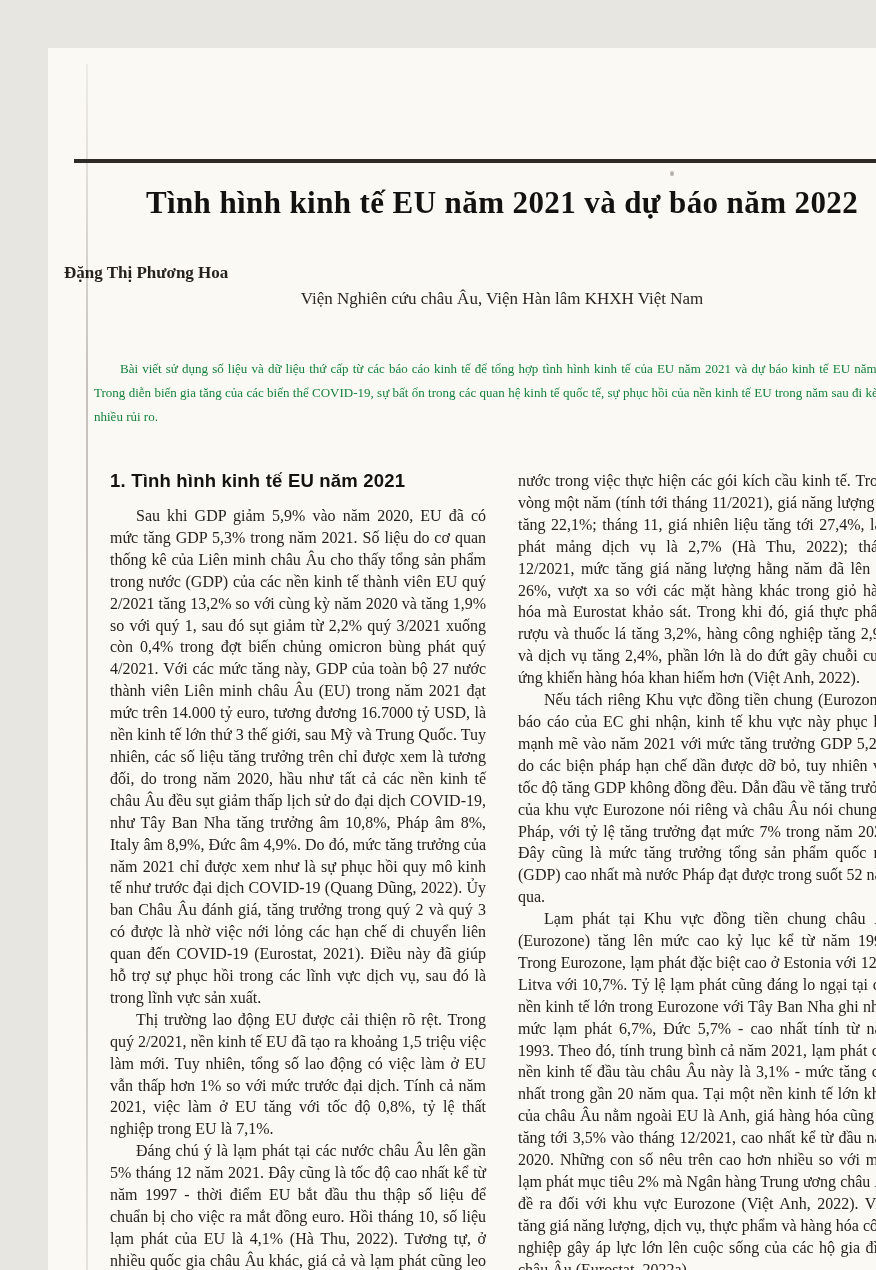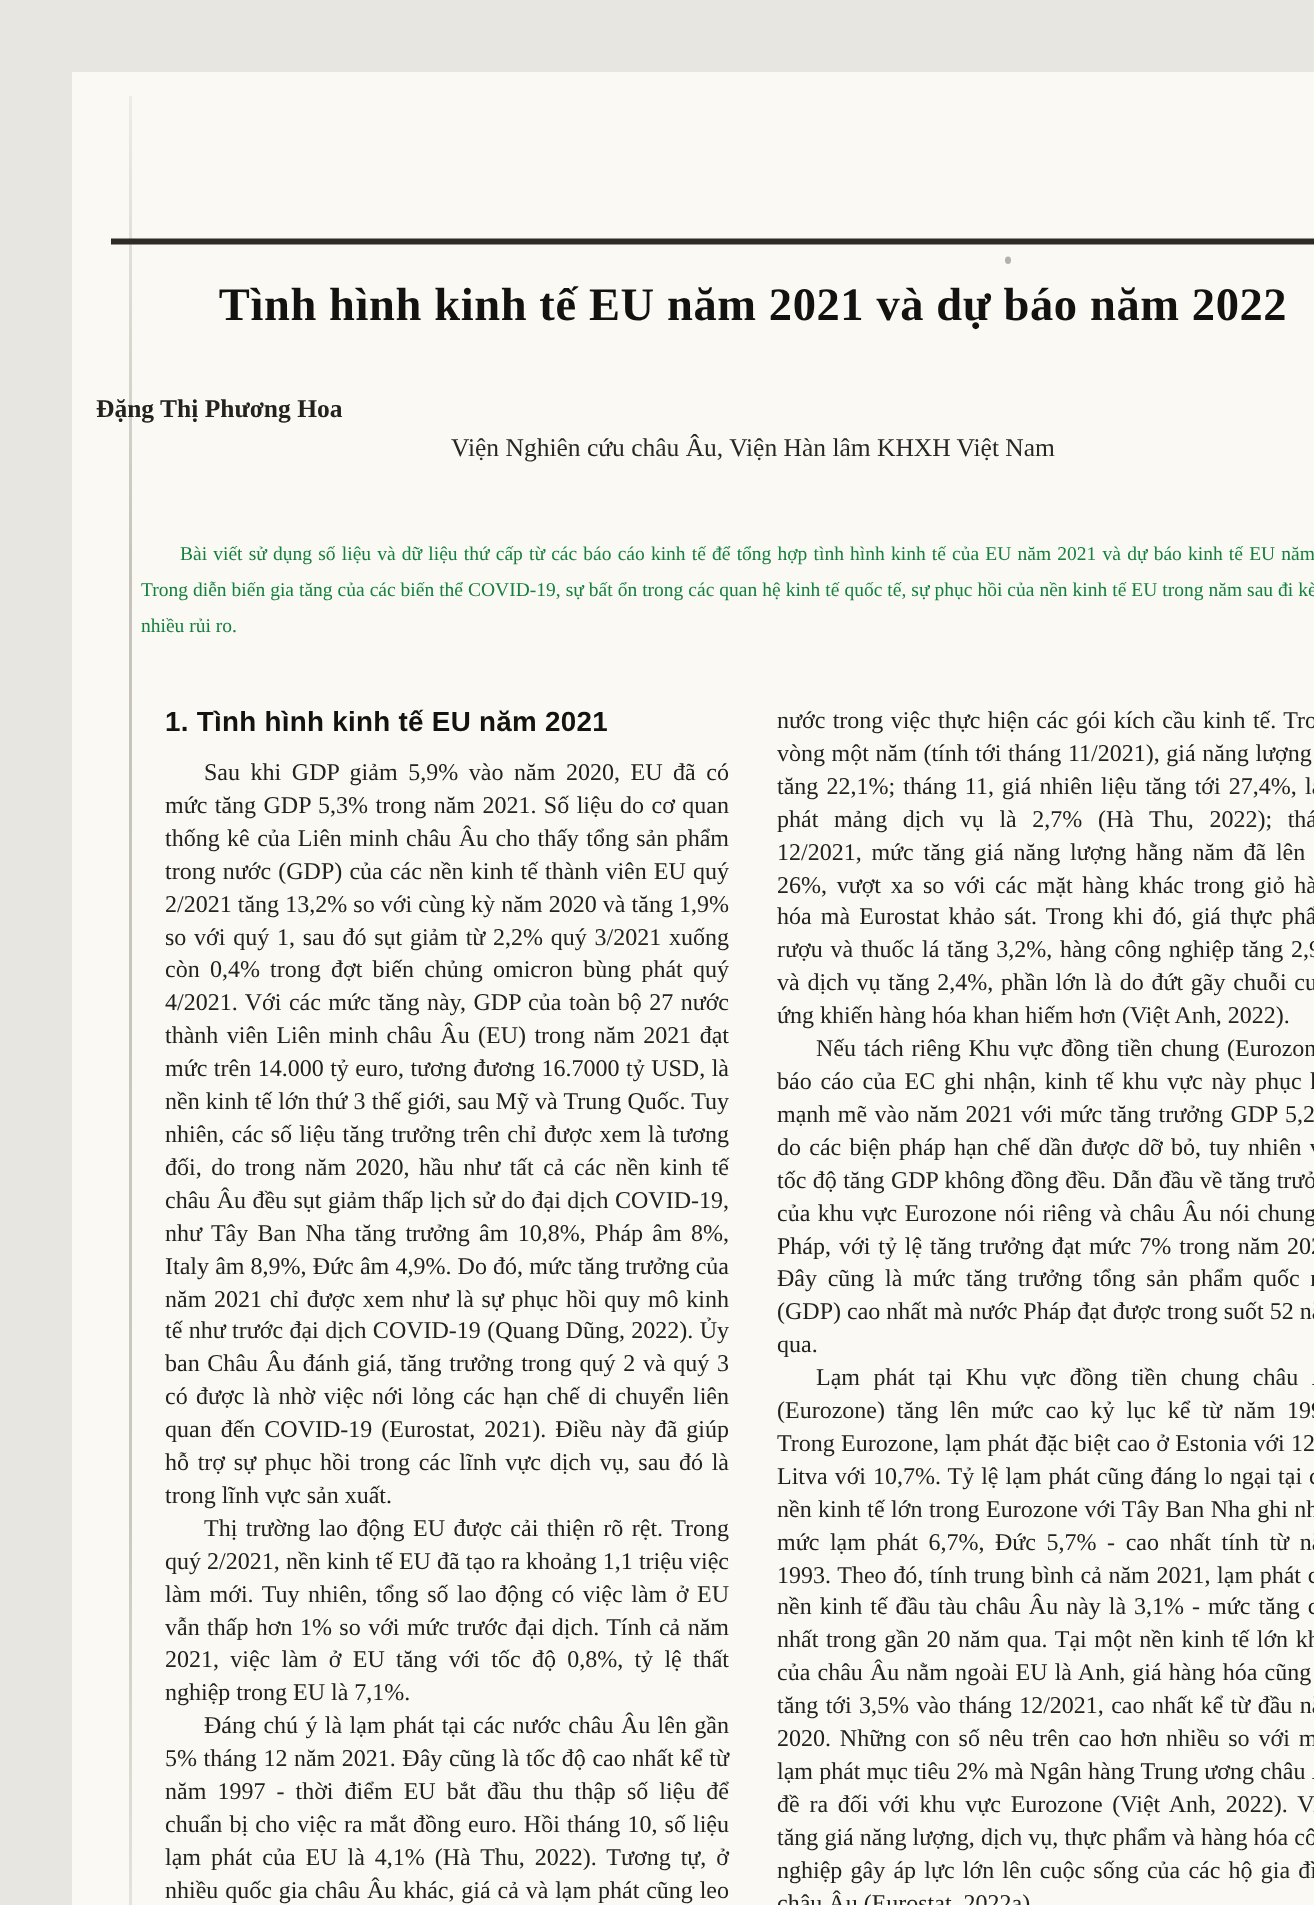--- a/index.html
+++ b/index.html
@@ -106,21 +106,21 @@
   <div class="author">Đặng Thị Phương Hoa</div>
 
   <div class="affiliation">Viện Nghiên cứu châu Âu, Viện Hàn lâm KHXH Việt Nam</div>
 
   <p class="abstract">Bài viết sử dụng số liệu và dữ liệu thứ cấp từ các báo cáo kinh tế để tổng hợp tình hình kinh tế của EU năm 2021 và dự báo kinh tế EU năm 2022. Trong diễn biến gia tăng của các biến thể COVID-19, sự bất ổn trong các quan hệ kinh tế quốc tế, sự phục hồi của nền kinh tế EU trong năm sau đi kèm khá nhiều rủi ro.</p>
 
   <div class="columns">
     <div class="col">
       <h2 class="section-heading">1. Tình hình kinh tế EU năm 2021</h2>
       <p>Sau khi GDP giảm 5,9% vào năm 2020, EU đã có mức tăng GDP 5,3% trong năm 2021. Số liệu do cơ quan thống kê của Liên minh châu Âu cho thấy tổng sản phẩm trong nước (GDP) của các nền kinh tế thành viên EU quý 2/2021 tăng 13,2% so với cùng kỳ năm 2020 và tăng 1,9% so với quý 1, sau đó sụt giảm từ 2,2% quý 3/2021 xuống còn 0,4% trong đợt biến chủng omicron bùng phát quý 4/2021. Với các mức tăng này, GDP của toàn bộ 27 nước thành viên Liên minh châu Âu (EU) trong năm 2021 đạt mức trên 14.000 tỷ euro, tương đương 16.7000 tỷ USD, là nền kinh tế lớn thứ 3 thế giới, sau Mỹ và Trung Quốc. Tuy nhiên, các số liệu tăng trưởng trên chỉ được xem là tương đối, do trong năm 2020, hầu như tất cả các nền kinh tế châu Âu đều sụt giảm thấp lịch sử do đại dịch COVID-19, như Tây Ban Nha tăng trưởng âm 10,8%, Pháp âm 8%, Italy âm 8,9%, Đức âm 4,9%. Do đó, mức tăng trưởng của năm 2021 chỉ được xem như là sự phục hồi quy mô kinh tế như trước đại dịch COVID-19 (Quang Dũng, 2022). Ủy ban Châu Âu đánh giá, tăng trưởng trong quý 2 và quý 3 có được là nhờ việc nới lỏng các hạn chế di chuyển liên quan đến COVID-19 (Eurostat, 2021). Điều này đã giúp hỗ trợ sự phục hồi trong các lĩnh vực dịch vụ, sau đó là trong lĩnh vực sản xuất.</p>
-      <p>Thị trường lao động EU được cải thiện rõ rệt. Trong quý 2/2021, nền kinh tế EU đã tạo ra khoảng 1,1 triệu việc làm mới. Tuy nhiên, tổng số lao động có việc làm ở EU vẫn thấp hơn 1% so với mức trước đại dịch. Tính cả năm 2021, việc làm ở EU tăng với tốc độ 0,8%, tỷ lệ thất nghiệp trong EU là 7,1%.</p>
+      <p>Thị trường lao động EU được cải thiện rõ rệt. Trong quý 2/2021, nền kinh tế EU đã tạo ra khoảng 1,5 triệu việc làm mới. Tuy nhiên, tổng số lao động có việc làm ở EU vẫn thấp hơn 1% so với mức trước đại dịch. Tính cả năm 2021, việc làm ở EU tăng với tốc độ 0,8%, tỷ lệ thất nghiệp trong EU là 7,1%.</p>
       <p>Đáng chú ý là lạm phát tại các nước châu Âu lên gần 5% tháng 12 năm 2021. Đây cũng là tốc độ cao nhất kể từ năm 1997 - thời điểm EU bắt đầu thu thập số liệu để chuẩn bị cho việc ra mắt đồng euro. Hồi tháng 10, số liệu lạm phát của EU là 4,1% (Hà Thu, 2022). Tương tự, ở nhiều quốc gia châu Âu khác, giá cả và lạm phát cũng leo thang gây khó khăn cho các</p>
     </div>
     <div class="col">
       <p class="continuation">nước trong việc thực hiện các gói kích cầu kinh tế. Trong vòng một năm (tính tới tháng 11/2021), giá năng lượng đã tăng 22,1%; tháng 11, giá nhiên liệu tăng tới 27,4%, lạm phát mảng dịch vụ là 2,7% (Hà Thu, 2022); tháng 12/2021, mức tăng giá năng lượng hằng năm đã lên tới 26%, vượt xa so với các mặt hàng khác trong giỏ hàng hóa mà Eurostat khảo sát. Trong khi đó, giá thực phẩm, rượu và thuốc lá tăng 3,2%, hàng công nghiệp tăng 2,9% và dịch vụ tăng 2,4%, phần lớn là do đứt gãy chuỗi cung ứng khiến hàng hóa khan hiếm hơn (Việt Anh, 2022).</p>
       <p>Nếu tách riêng Khu vực đồng tiền chung (Eurozone), báo cáo của EC ghi nhận, kinh tế khu vực này phục hồi mạnh mẽ vào năm 2021 với mức tăng trưởng GDP 5,2%, do các biện pháp hạn chế dần được dỡ bỏ, tuy nhiên với tốc độ tăng GDP không đồng đều. Dẫn đầu về tăng trưởng của khu vực Eurozone nói riêng và châu Âu nói chung là Pháp, với tỷ lệ tăng trưởng đạt mức 7% trong năm 2021. Đây cũng là mức tăng trưởng tổng sản phẩm quốc nội (GDP) cao nhất mà nước Pháp đạt được trong suốt 52 năm qua.</p>
       <p>Lạm phát tại Khu vực đồng tiền chung châu Âu (Eurozone) tăng lên mức cao kỷ lục kể từ năm 1997. Trong Eurozone, lạm phát đặc biệt cao ở Estonia với 12%, Litva với 10,7%. Tỷ lệ lạm phát cũng đáng lo ngại tại các nền kinh tế lớn trong Eurozone với Tây Ban Nha ghi nhận mức lạm phát 6,7%, Đức 5,7% - cao nhất tính từ năm 1993. Theo đó, tính trung bình cả năm 2021, lạm phát của nền kinh tế đầu tàu châu Âu này là 3,1% - mức tăng cao nhất trong gần 20 năm qua. Tại một nền kinh tế lớn khác của châu Âu nằm ngoài EU là Anh, giá hàng hóa cũng đã tăng tới 3,5% vào tháng 12/2021, cao nhất kể từ đầu năm 2020. Những con số nêu trên cao hơn nhiều so với mức lạm phát mục tiêu 2% mà Ngân hàng Trung ương châu Âu đề ra đối với khu vực Eurozone (Việt Anh, 2022). Việc tăng giá năng lượng, dịch vụ, thực phẩm và hàng hóa công nghiệp gây áp lực lớn lên cuộc sống của các hộ gia đình châu Âu (Eurostat, 2022a).</p>
     </div>
   </div>
 
   <div class="footer">

